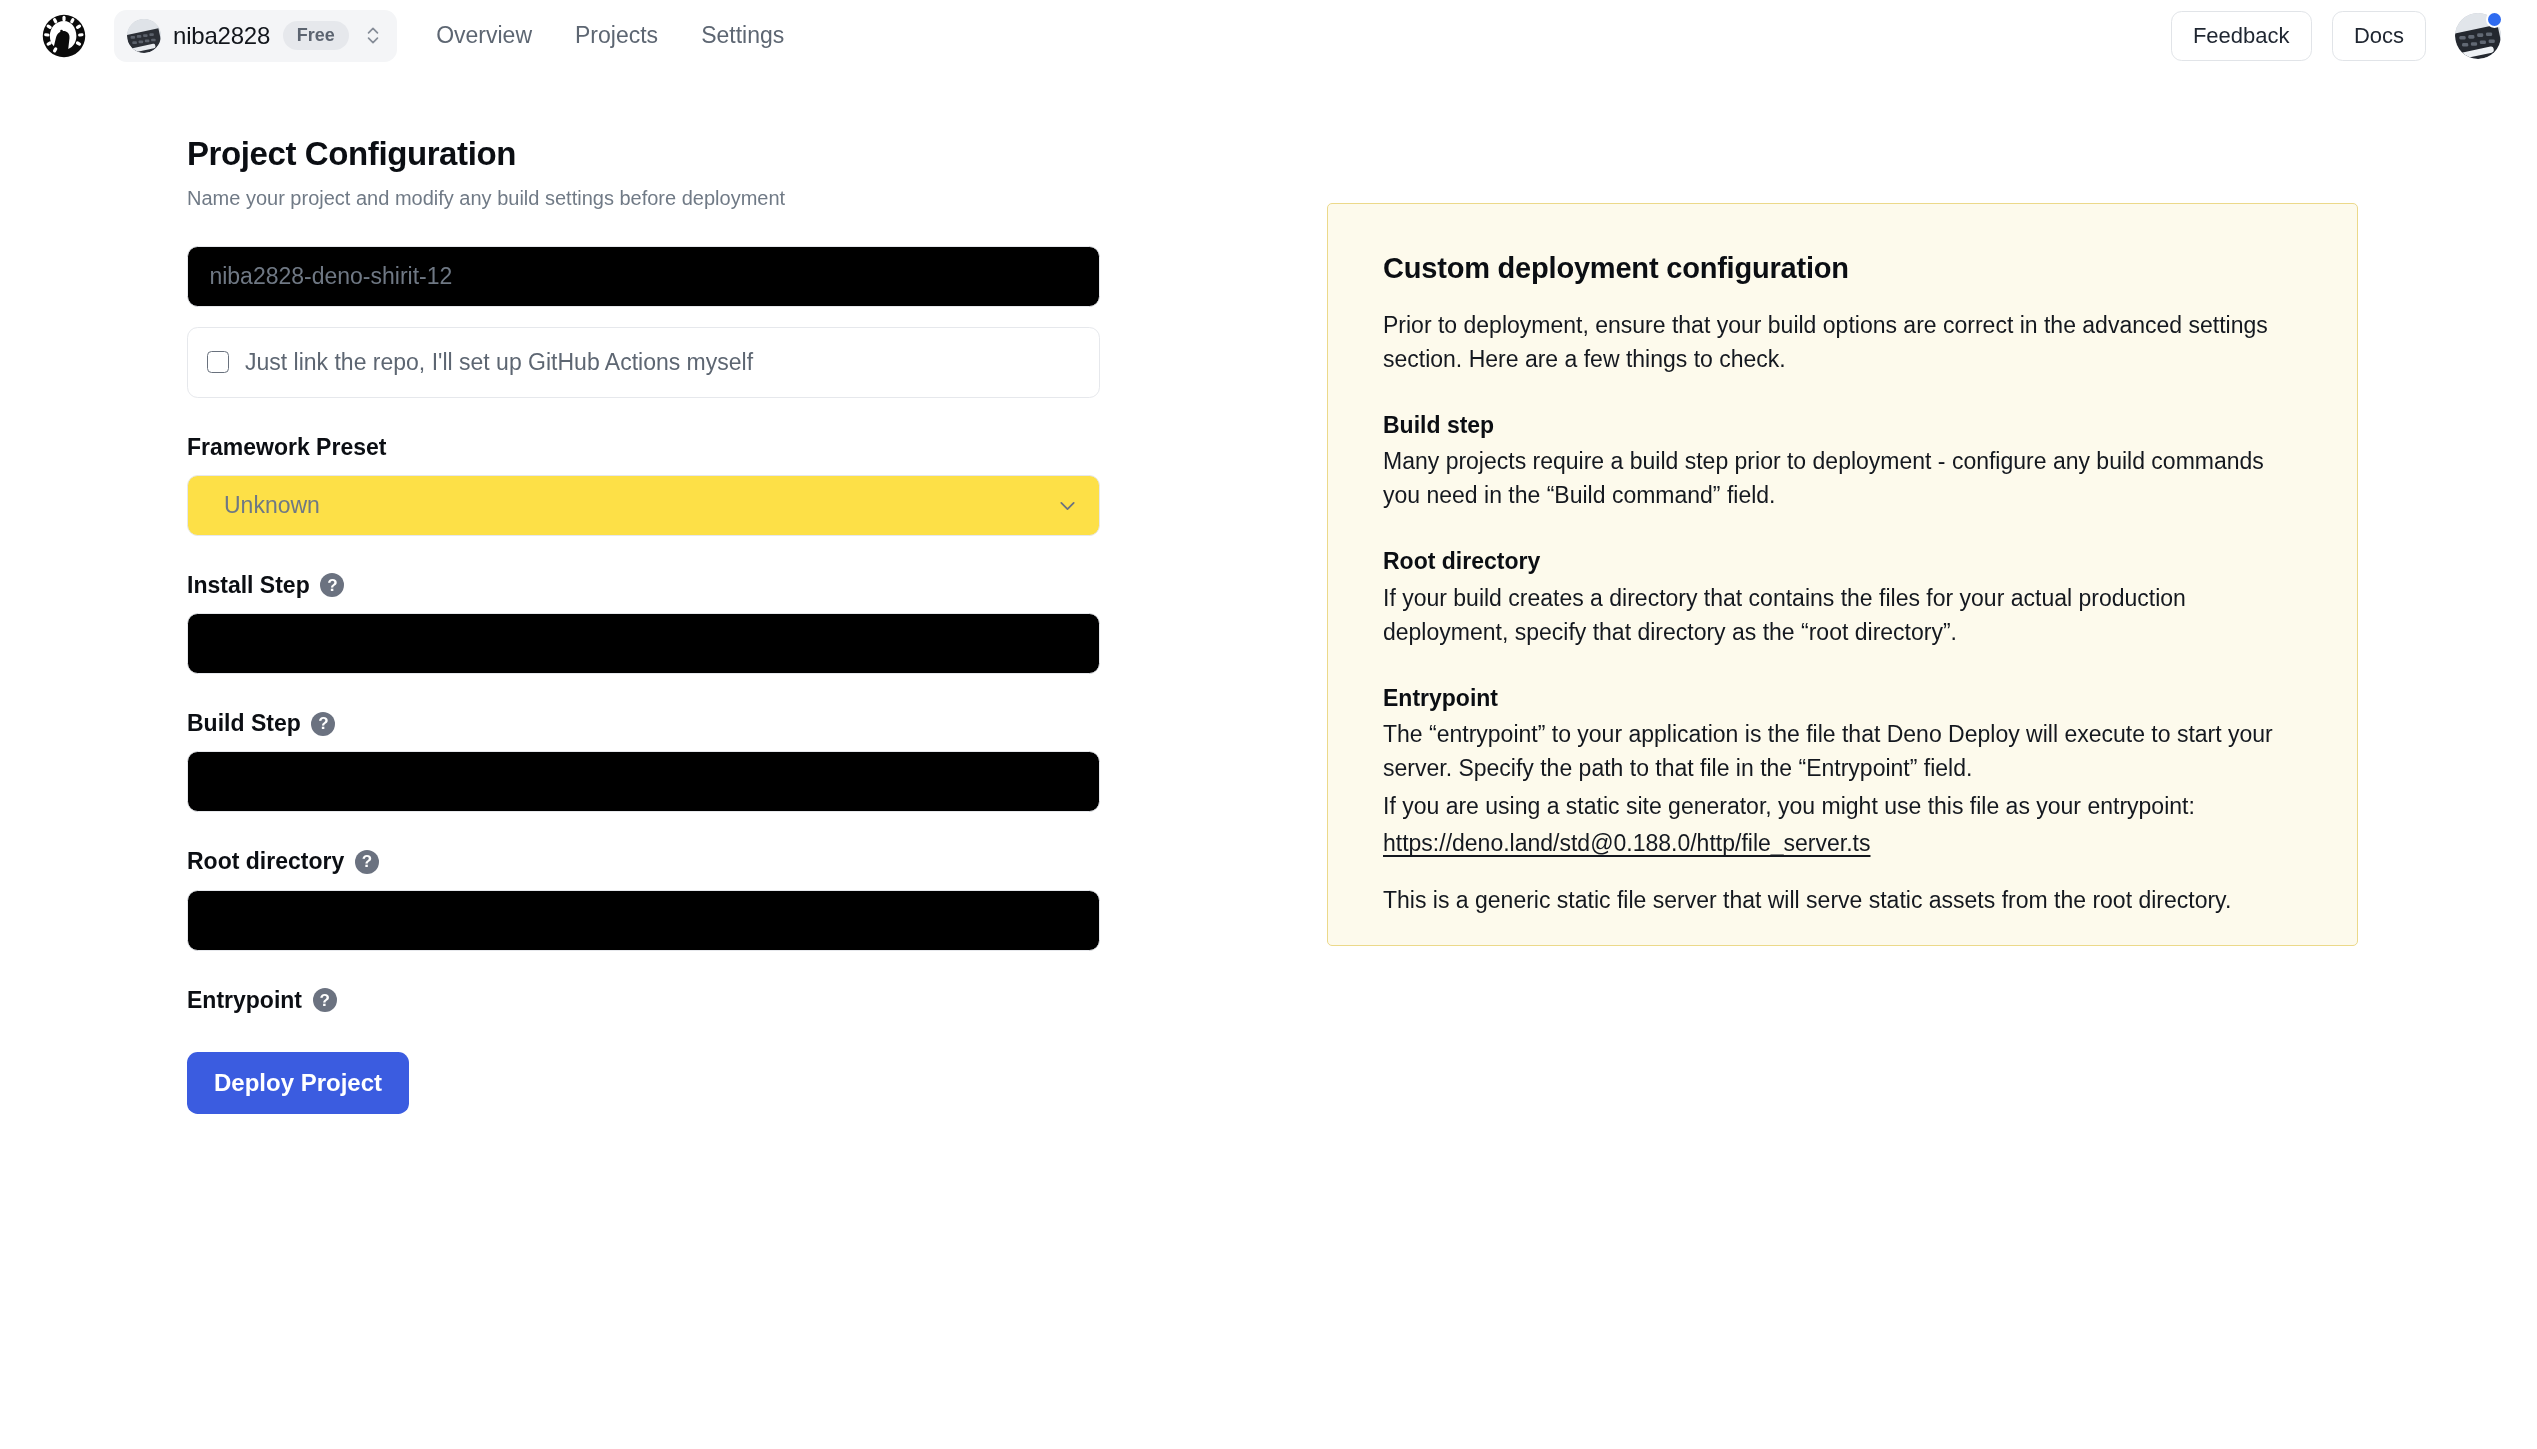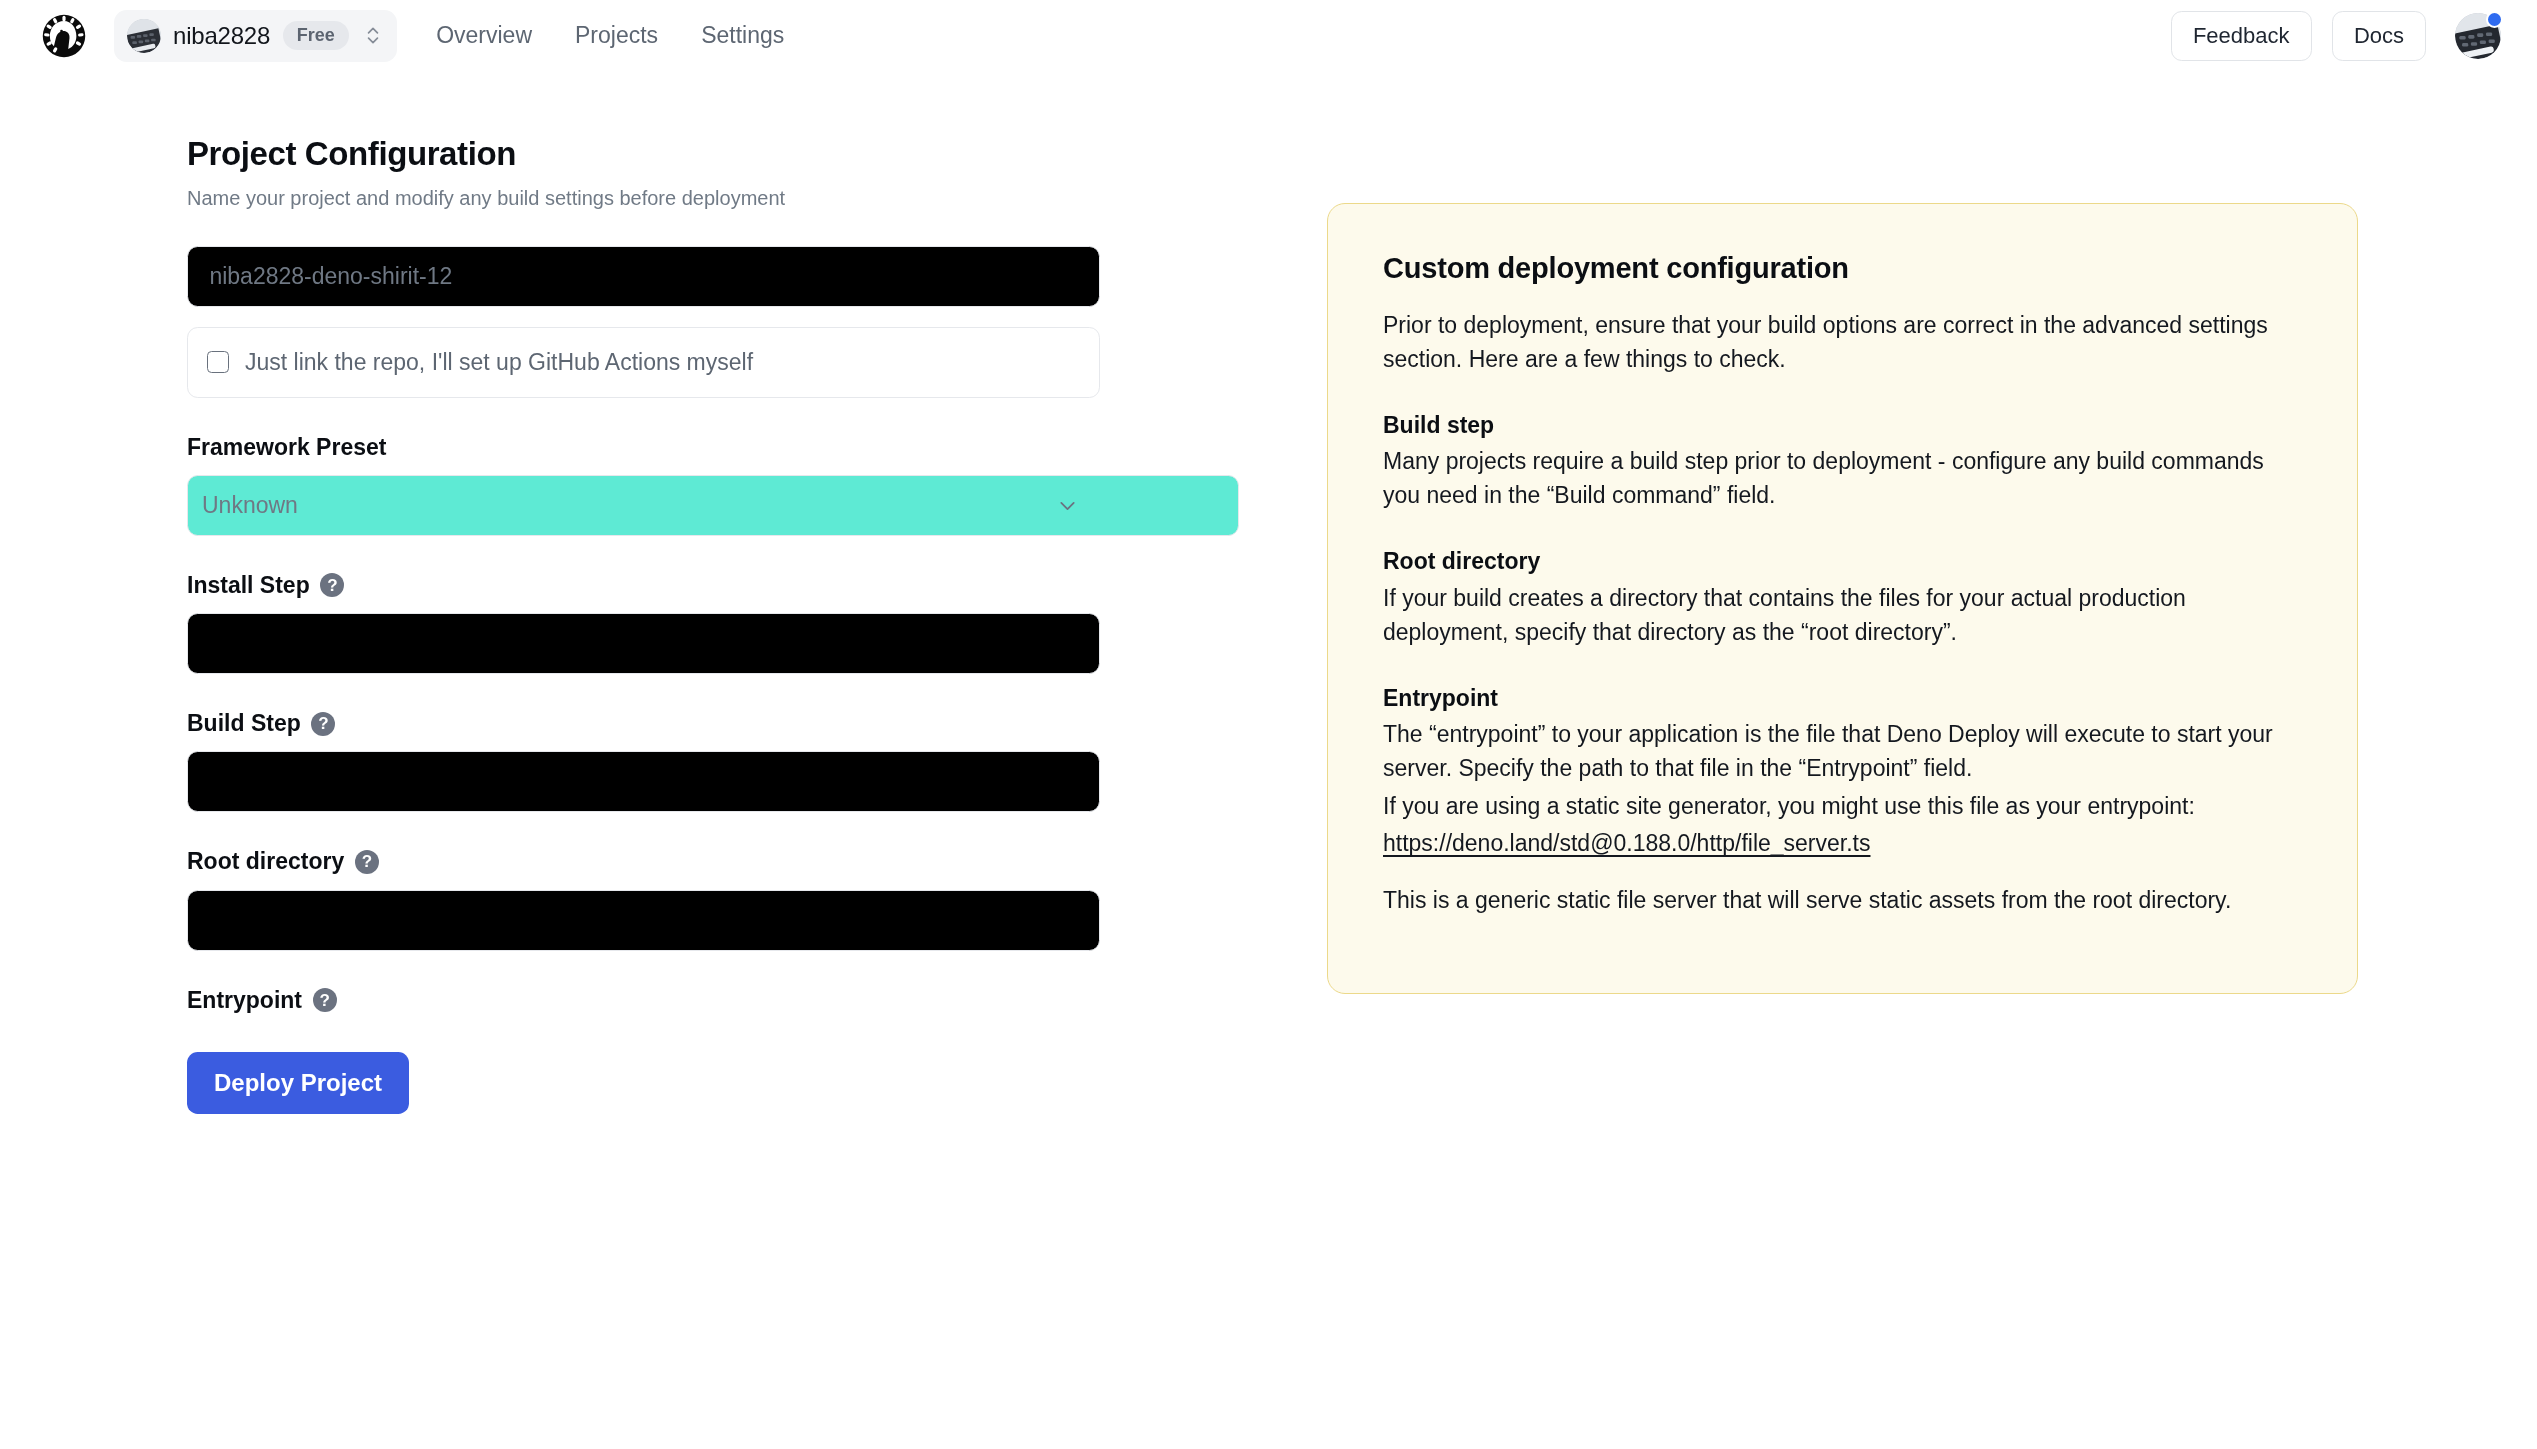--- a/index.html
+++ b/index.html
@@ -211,30 +211,30 @@
     background: #fff;
     flex: 0 0 22px;
     margin-right: 16px;
     cursor: pointer;
   }
   .cb-text { font-size: 23px; color: #5d6672; }
 
   
   .select-wrap { position: relative; width: 913px; }
   .select-box {
-    width: 1052px;
+    width: 913px;
     height: 61px;
     border: 1.4px solid #e6e8ec;
     border-radius: 10.7px;
-    background: #5eead4;
+    background: #fde047;
     font-size: 23px;
     color: #6f7884;
     display: flex;
     align-items: center;
-    padding: 0 14px;
+    padding: 0 36px;
     cursor: pointer;
   }
   .select-chevron {
     position: absolute;
     right: 21.4px; top: 0; height: 61px;
     display: flex; align-items: center;
     color: #6b7280;
     pointer-events: none;
   }
 
@@ -284,22 +284,22 @@
   
   .right-col {
     position: absolute;
     left: 1327px;
     top: 132px;
     width: 1031px;
   }
   .info-card {
     background: #fdfaec;
     border: 1.8px solid #ecd98a;
-    border-radius: 18px;
-    padding: 48px 55px 76px;
+    border-radius: 5px;
+    padding: 48px 55px 28px;
   }
   .info-title {
     font-size: 29px;
     font-weight: 700;
     color: #0b0e13;
     letter-spacing: -0.2px;
   }
   .info-p {
     margin-top: 23px;
     font-size: 23px;

